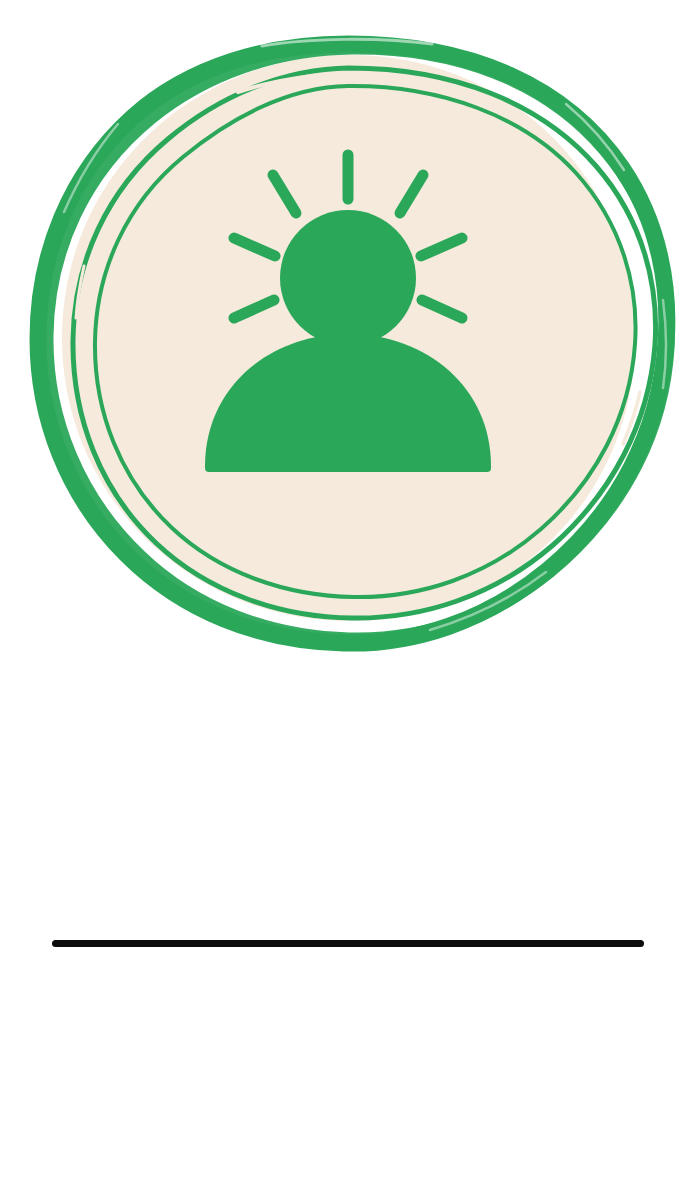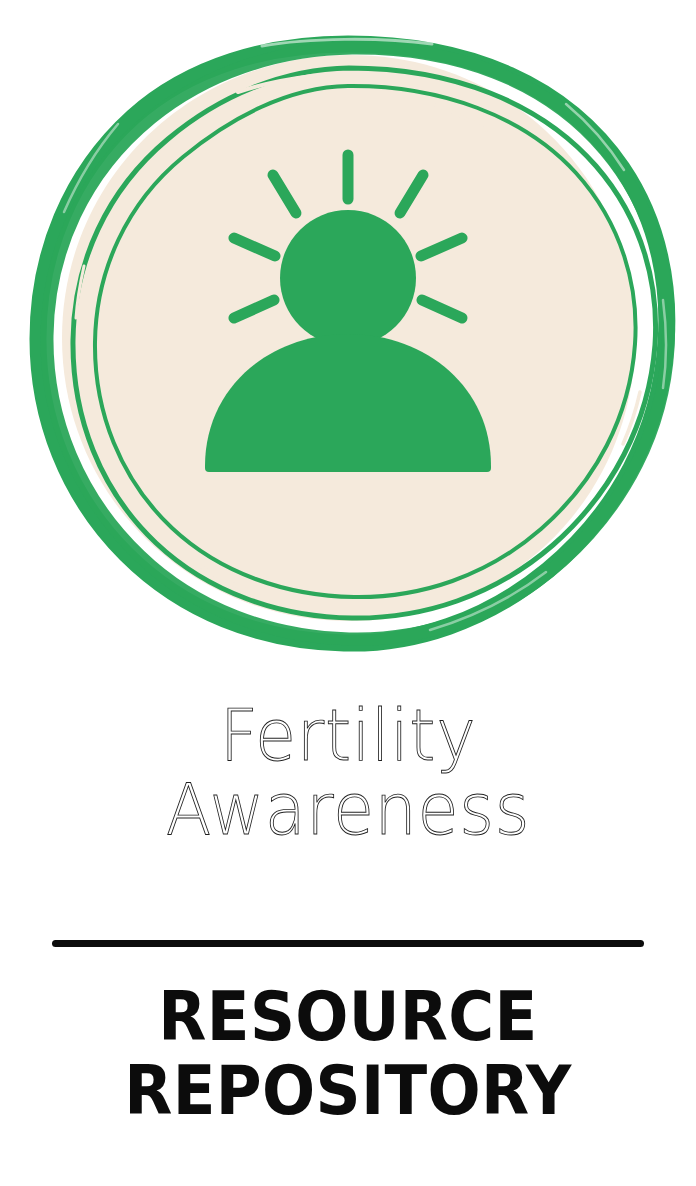--- a/index.html
+++ b/index.html
@@ -195,25 +195,17 @@
                  C427 334 491 388 491 466
                  L491 468
                  A4 4 0 0 1 487 472
                  L209 472
                  A4 4 0 0 1 205 468
                  Z"></path>
       </g>
     </svg>
   </div>
 
-  <div class="title-block">
-    <span class="title-line title-line-1 hairline">Fertility</span>
-    <span class="title-line title-line-2 hairline">Awareness</span>
-  </div>
 
   <div class="divider"></div>
 
-  <div class="subtitle-block">
-    <span class="subtitle-line subtitle-line-1">RESOURCE</span>
-    <span class="subtitle-line subtitle-line-2">REPOSITORY</span>
-  </div>
 
 </div>
 
 </body></html>

